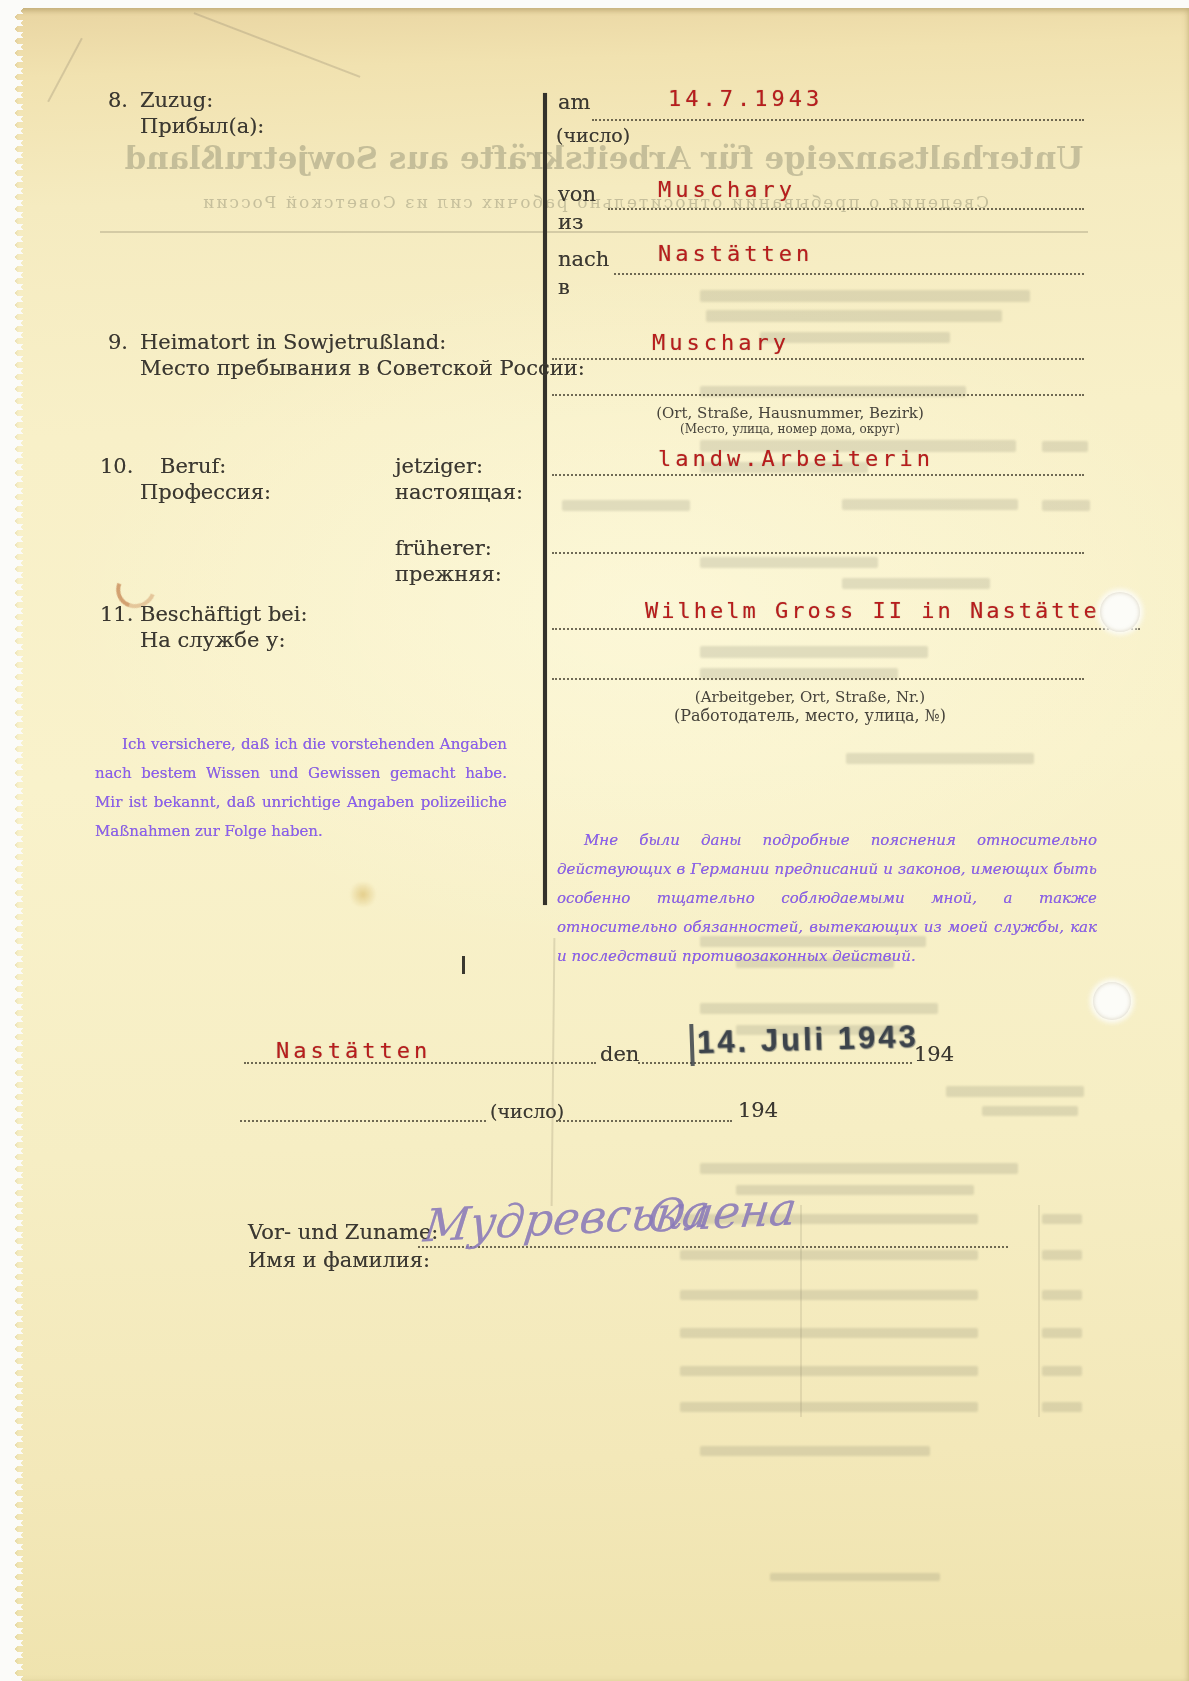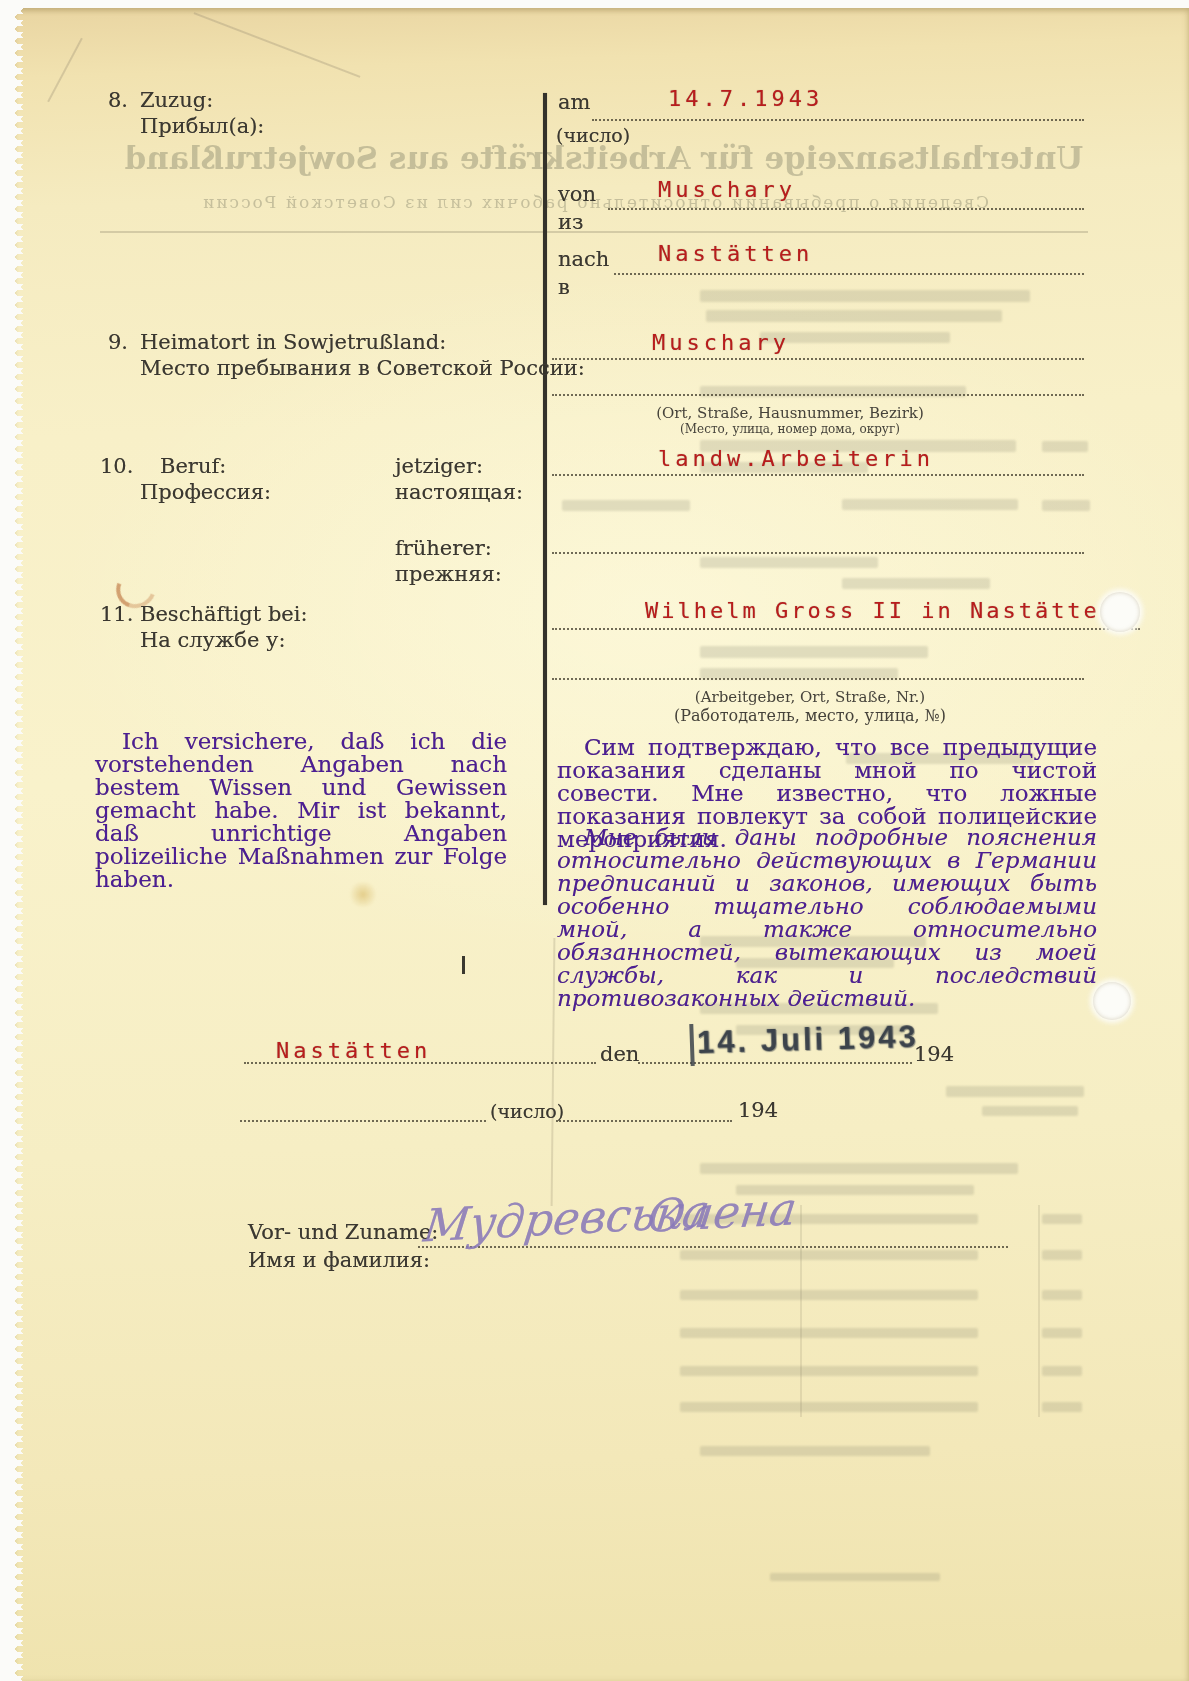--- a/index.html
+++ b/index.html
@@ -14,21 +14,21 @@
     background:
       linear-gradient(135deg,#fbfbf9 46%,transparent 47%) 0 0/9px 12px repeat-y,
       linear-gradient(45deg,#fbfbf9 46%,transparent 47%) 0 6px/9px 12px repeat-y;}
   .lab{position:absolute;color:#3b3831;font-size:21px;white-space:nowrap;z-index:3;
        text-shadow:0 0 .5px rgba(59,56,49,.55);}
   .cap{position:absolute;color:#45423a;font-size:15px;white-space:nowrap;z-index:3;text-align:center;}
   .typed{position:absolute;font-family:"DejaVu Sans Mono", monospace;color:#b91c1c;
          font-size:22px;letter-spacing:4px;white-space:nowrap;z-index:3;
          text-shadow:0 0 1px rgba(70,64,52,.45);}
   .dots{position:absolute;height:0;border-bottom:2px dotted rgba(72,66,50,.78);z-index:2;}
-  .para{position:absolute;color:#4c1d95;font-size:23px;line-height:23px;text-align:justify;
+  .para{position:absolute;color:#8b5cf6;font-size:15px;line-height:29px;text-align:justify;
         text-indent:27px;z-index:3;text-shadow:0 0 .4px rgba(69,66,56,.5);}
   .divider{position:absolute;left:543px;top:93px;width:4px;height:812px;background:#34322b;z-index:3;
            box-shadow:0 0 1px rgba(52,50,43,.6);}
   .hole{position:absolute;background:#fcfcf8;border-radius:50%;z-index:5;
         box-shadow:0 0 5px 3px rgba(252,252,248,.95), inset 0 0 4px rgba(170,158,120,.45);}
   .stamp{position:absolute;left:697px;top:1022px;z-index:4;transform:rotate(-1.6deg);
          font-family:"Liberation Sans", sans-serif;font-weight:bold;font-size:31px;
          letter-spacing:3px;color:#3c434b;white-space:nowrap;filter:blur(.35px);
          text-shadow:1px 1px 0 rgba(60,67,75,.4),0 0 2px rgba(60,67,75,.45);}
   .stampbar{position:absolute;left:690px;top:1024px;width:4px;height:42px;background:#3c434b;
@@ -153,21 +153,20 @@
   <div class="lab" style="left:100px;top:602px;">11.</div>
   <div class="lab" style="left:140px;top:602px;">Beschäftigt bei:</div>
   <div class="lab" style="left:140px;top:628px;">На службе у:</div>
   <div class="typed" style="left:645px;top:598px;letter-spacing:3px;">Wilhelm Gross II in Nastätten</div>
   <div class="dots" style="left:552px;top:628px;width:588px;"></div>
   <div class="dots" style="left:552px;top:678px;width:532px;"></div>
   <div class="cap" style="left:680px;top:688px;width:260px;">(Arbeitgeber, Ort, Straße, Nr.)</div>
   <div class="cap" style="left:660px;top:706px;width:300px;font-size:16px;">(Работодатель, место, улица, №)</div>
 
   <div class="para" style="left:95px;top:730px;width:412px;">Ich versichere, daß ich die vorstehenden Angaben nach bestem Wissen und Gewissen gemacht habe. Mir ist bekannt, daß unrichtige Angaben polizeiliche Maßnahmen zur Folge haben.</div>
-  <div class="para" style="left:557px;top:736px;width:540px;">Сим подтверждаю, что все предыдущие показания сделаны мной по чистой совести. Мне известно, что ложные показания повлекут за собой полицейские мероприятия.</div>
   <div class="para" style="left:557px;top:826px;width:540px;font-style:italic;">Мне были даны подробные пояснения относительно действующих в Германии предписаний и законов, имеющих быть особенно тщательно соблюдаемыми мной, а также относительно обязанностей, вытекающих из моей службы, как и последствий противозаконных действий.</div>
 
   <div class="typed" style="left:276px;top:1038px;">Nastätten</div>
   <div class="dots" style="left:244px;top:1062px;width:352px;"></div>
   <div class="lab" style="left:600px;top:1042px;">den</div>
   <div class="dots" style="left:638px;top:1062px;width:274px;"></div>
   <div class="stampbar"></div>
   <div class="stamp">14. Juli 1943</div>
   <div class="lab" style="left:914px;top:1042px;">194</div>
 

